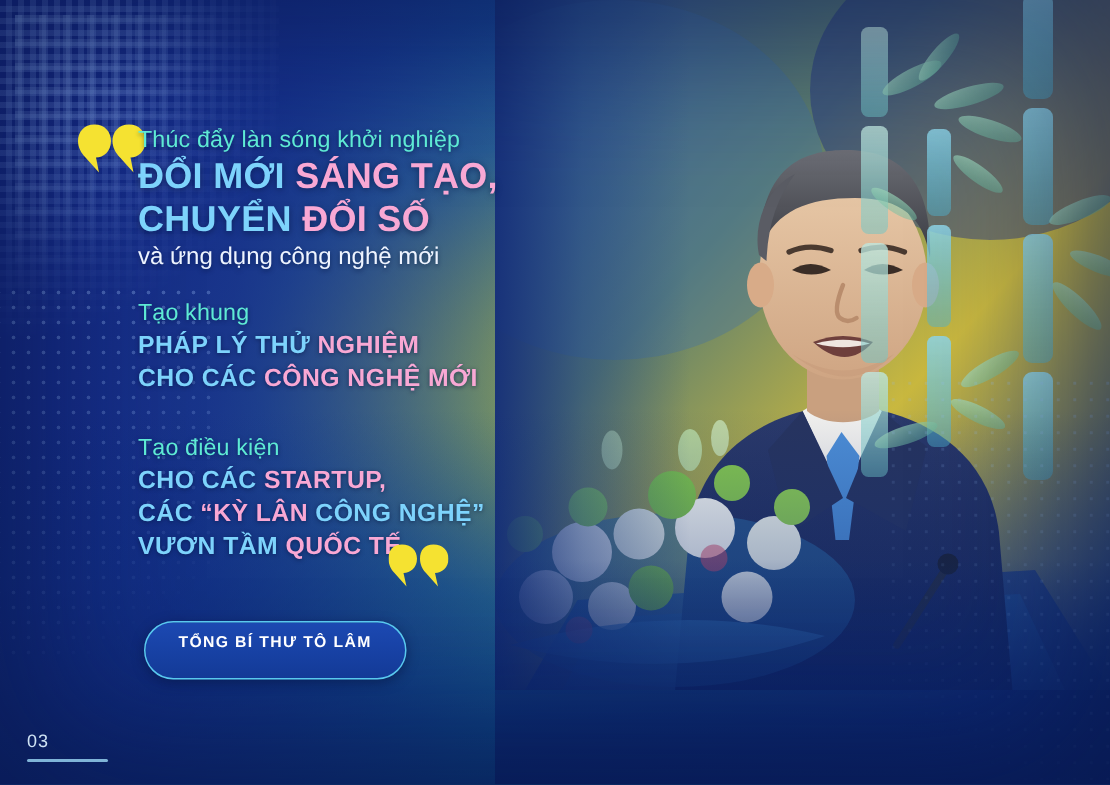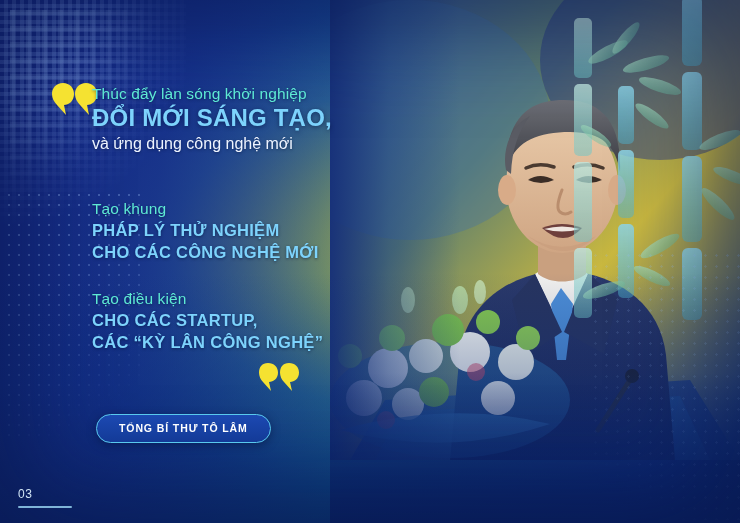--- a/index.html
+++ b/index.html
@@ -108,30 +108,30 @@
     font-size:24px;line-height:28.5px;font-weight:700;white-space:nowrap;
     letter-spacing:0.2px;
     text-shadow:0 1px 4px rgba(6,20,60,0.6);
   }
   .mid{
     font-size:16.5px;line-height:22px;font-weight:700;white-space:nowrap;
     letter-spacing:0.3px;
     text-shadow:0 1px 3px rgba(6,20,60,0.6);
   }
   .cy{color:#7dd3fc;margin-top:25px;}
-  .ye{color:#7dd3fc;}
+  .ye{color:#f9a8d4;}
   .sub{
     color:#eef4ff;font-size:16px;line-height:22px;font-weight:400;
     white-space:nowrap;text-shadow:0 1px 3px rgba(6,20,60,0.55);
   }
 
   
   .pill{
     position:absolute;left:96px;top:414px;
-    padding:7px 22px 8px 22px;border-radius:999px;
+    padding:7px 22px 18px 22px;border-radius:999px;
     border:1px solid #59c9ee;
     background:linear-gradient(180deg,#1c49b2 0%,#133a97 100%);
     color:#ffffff;font-size:10.5px;font-weight:700;letter-spacing:0.9px;
     white-space:nowrap;box-shadow:0 2px 8px rgba(5,18,60,0.5);
     cursor:pointer;
   }
 
   
   .pageno{
     position:absolute;left:18px;top:487px;
@@ -306,33 +306,35 @@
   <div class="bg-vignette"></div>
 
   <svg class="quote-open" viewBox="0 0 46 34">
     <path d="M11 1 C18 1 22 6 22 12 C22 19 17 23 12 23 L14 33 L5 23 C2 20 0 16 0 12 C0 6 4 1 11 1 Z" fill="#f5e231"></path>
     <path d="M34 1 C41 1 45 6 45 12 C45 19 40 23 35 23 L37 33 L28 23 C25 20 23 16 23 12 C23 6 27 1 34 1 Z" fill="#f5e231"></path>
   </svg>
 
   <div class="block b1">
     <div class="lead">Thúc đẩy làn sóng khởi nghiệp</div>
     <div class="big"><span class="cy">ĐỔI MỚI </span><span class="ye">SÁNG TẠO,</span></div>
+    <div class="big"><span class="cy">CHUYỂN </span><span class="ye">ĐỔI SỐ</span></div>
     <div class="sub">và ứng dụng công nghệ mới</div>
   </div>
 
   <div class="block b2">
     <div class="lead">Tạo khung</div>
     <div class="mid"><span class="cy">PHÁP LÝ THỬ </span><span class="ye">NGHIỆM</span></div>
     <div class="mid"><span class="cy">CHO CÁC </span><span class="ye">CÔNG NGHỆ MỚI</span></div>
   </div>
 
   <div class="block b3">
     <div class="lead">Tạo điều kiện</div>
     <div class="mid"><span class="cy">CHO CÁC </span><span class="ye">STARTUP,</span></div>
     <div class="mid"><span class="cy">CÁC </span><span class="ye">“KỲ LÂN </span><span class="cy">CÔNG NGHỆ”</span></div>
+    <div class="mid"><span class="cy">VƯƠN TẦM </span><span class="ye">QUỐC TẾ</span></div>
   </div>
 
   <svg class="quote-close" viewBox="0 0 40 30">
     <path d="M9 1 C15 1 19 5 19 10.5 C19 16.5 14.5 20 10 20 L12 29 L4 20 C1.5 17.5 0 14 0 10.5 C0 5 3 1 9 1 Z" fill="#f5e231"></path>
     <path d="M30 1 C36 1 40 5 40 10.5 C40 16.5 35.5 20 31 20 L33 29 L25 20 C22.5 17.5 21 14 21 10.5 C21 5 24 1 30 1 Z" fill="#f5e231"></path>
   </svg>
 
   <div class="pill">TỔNG BÍ THƯ TÔ LÂM</div>
 
   <div class="pageno">03</div>

